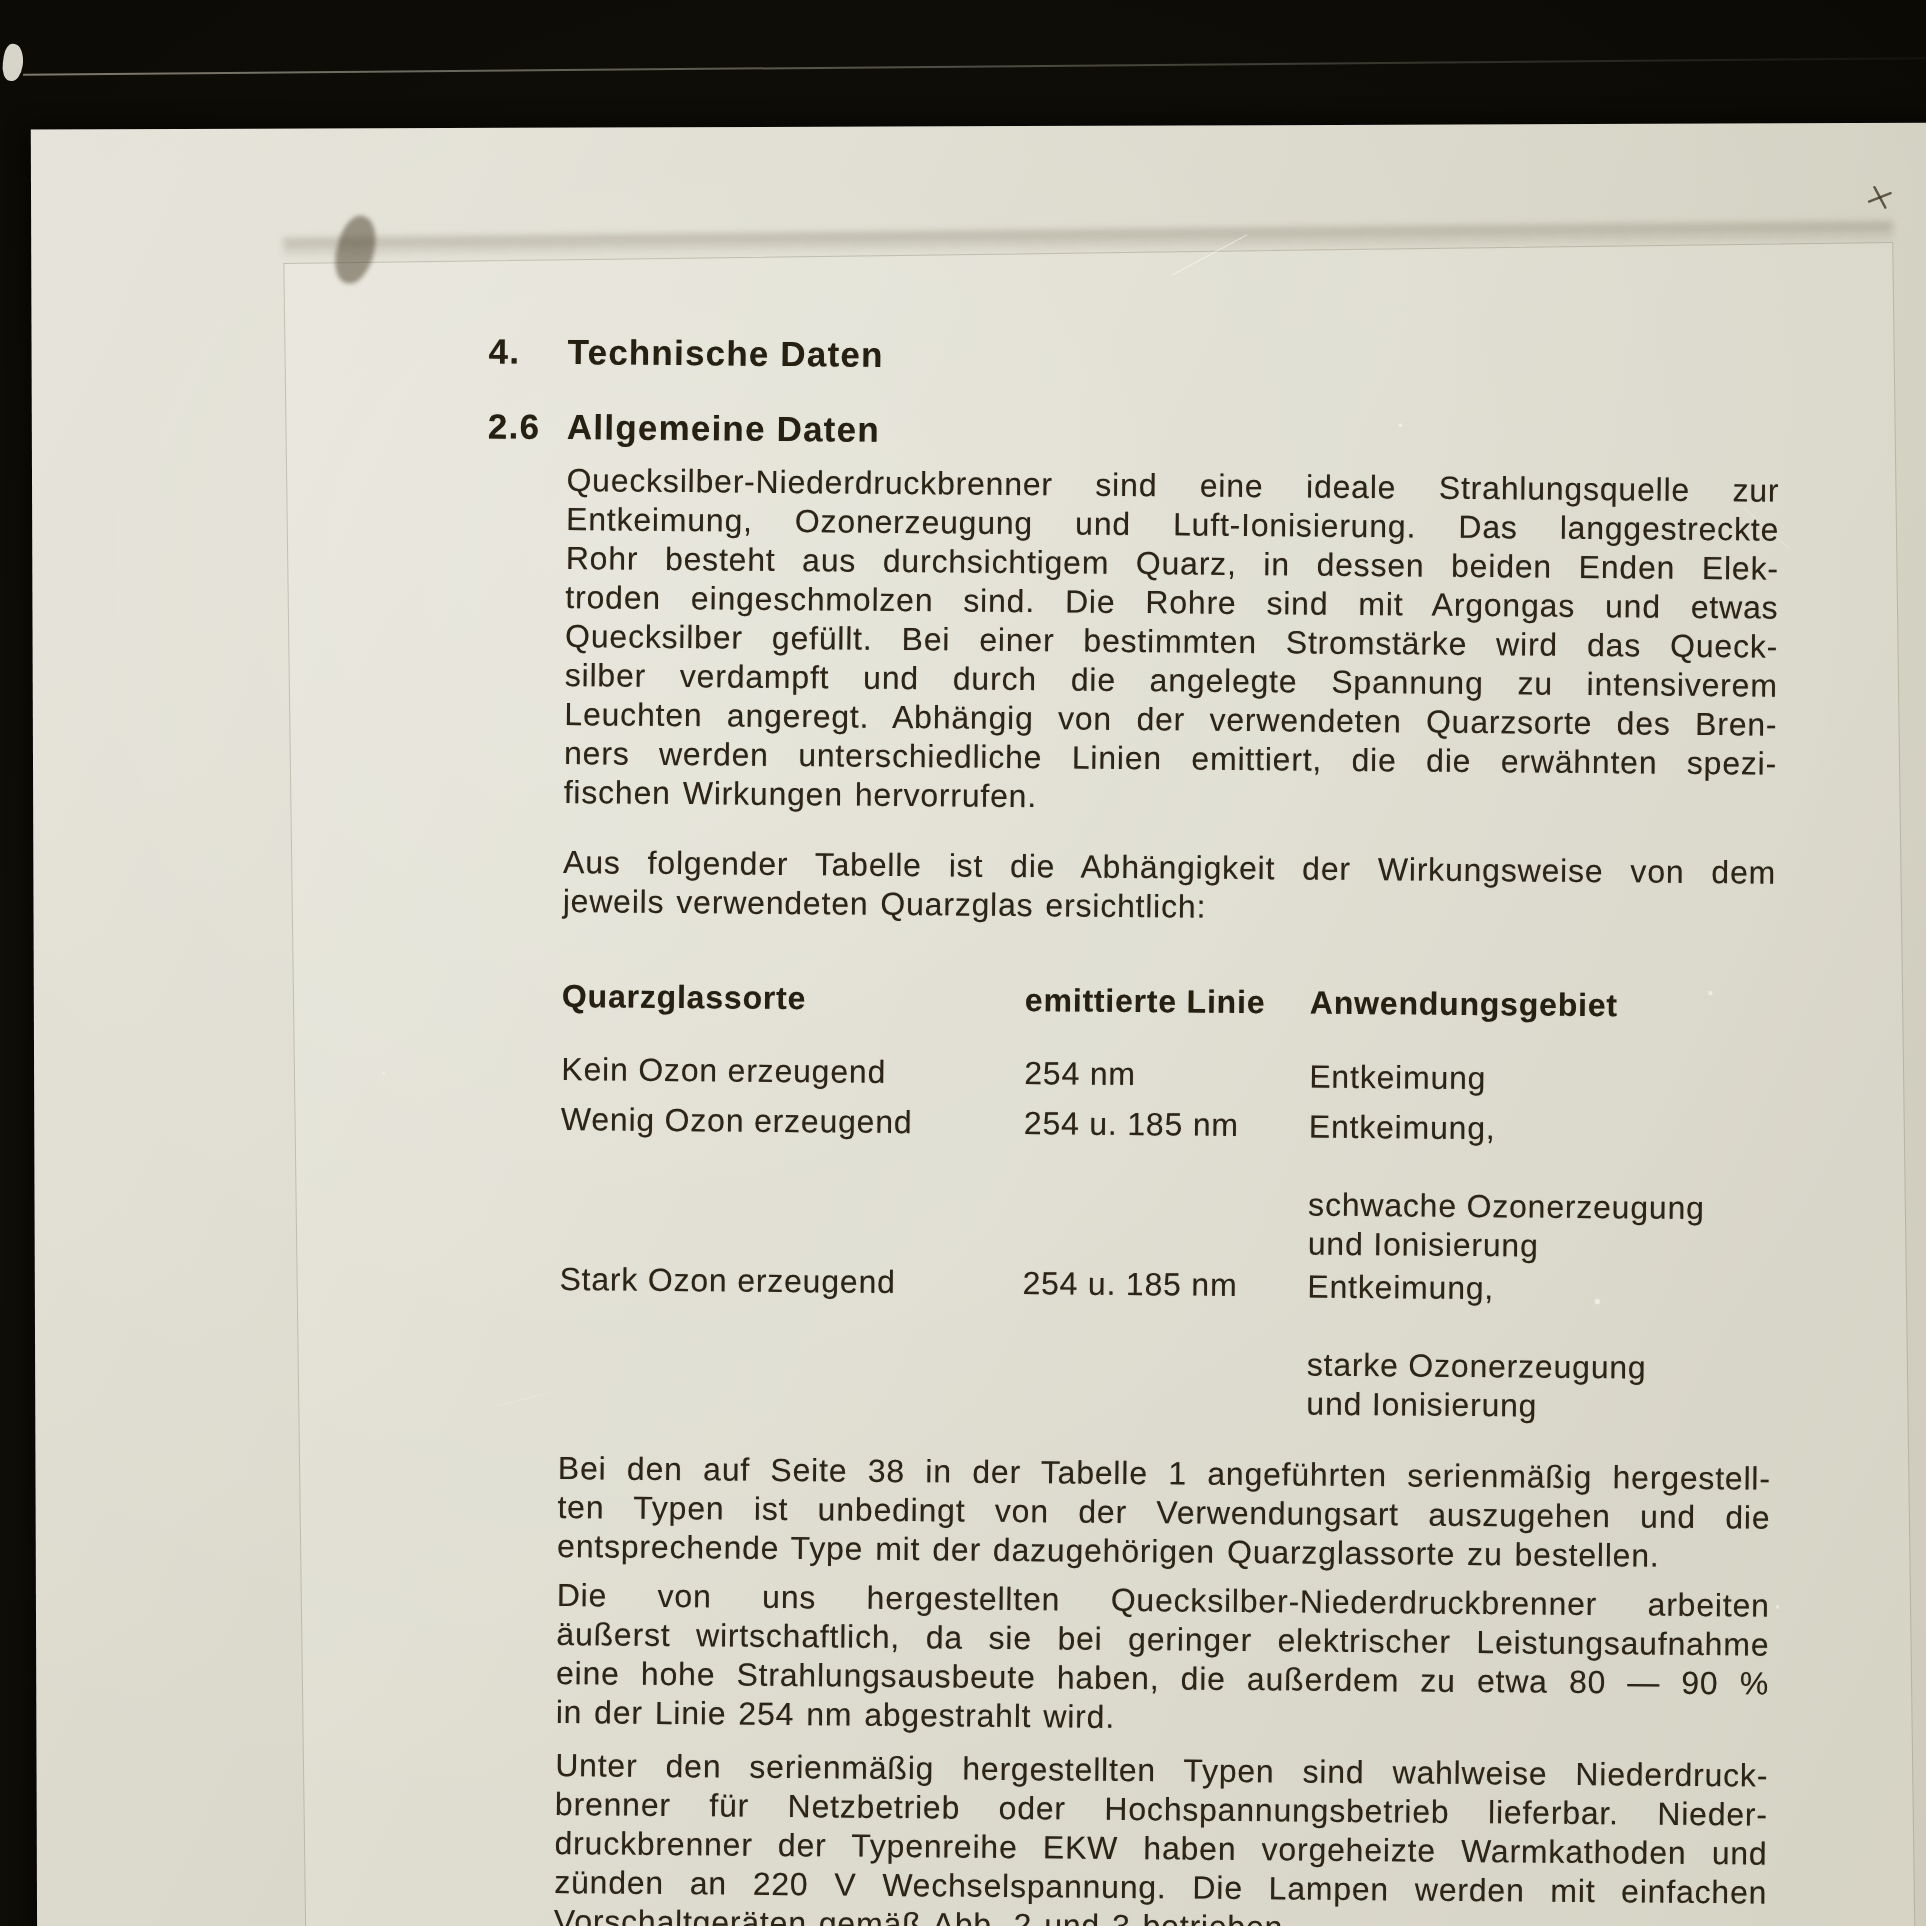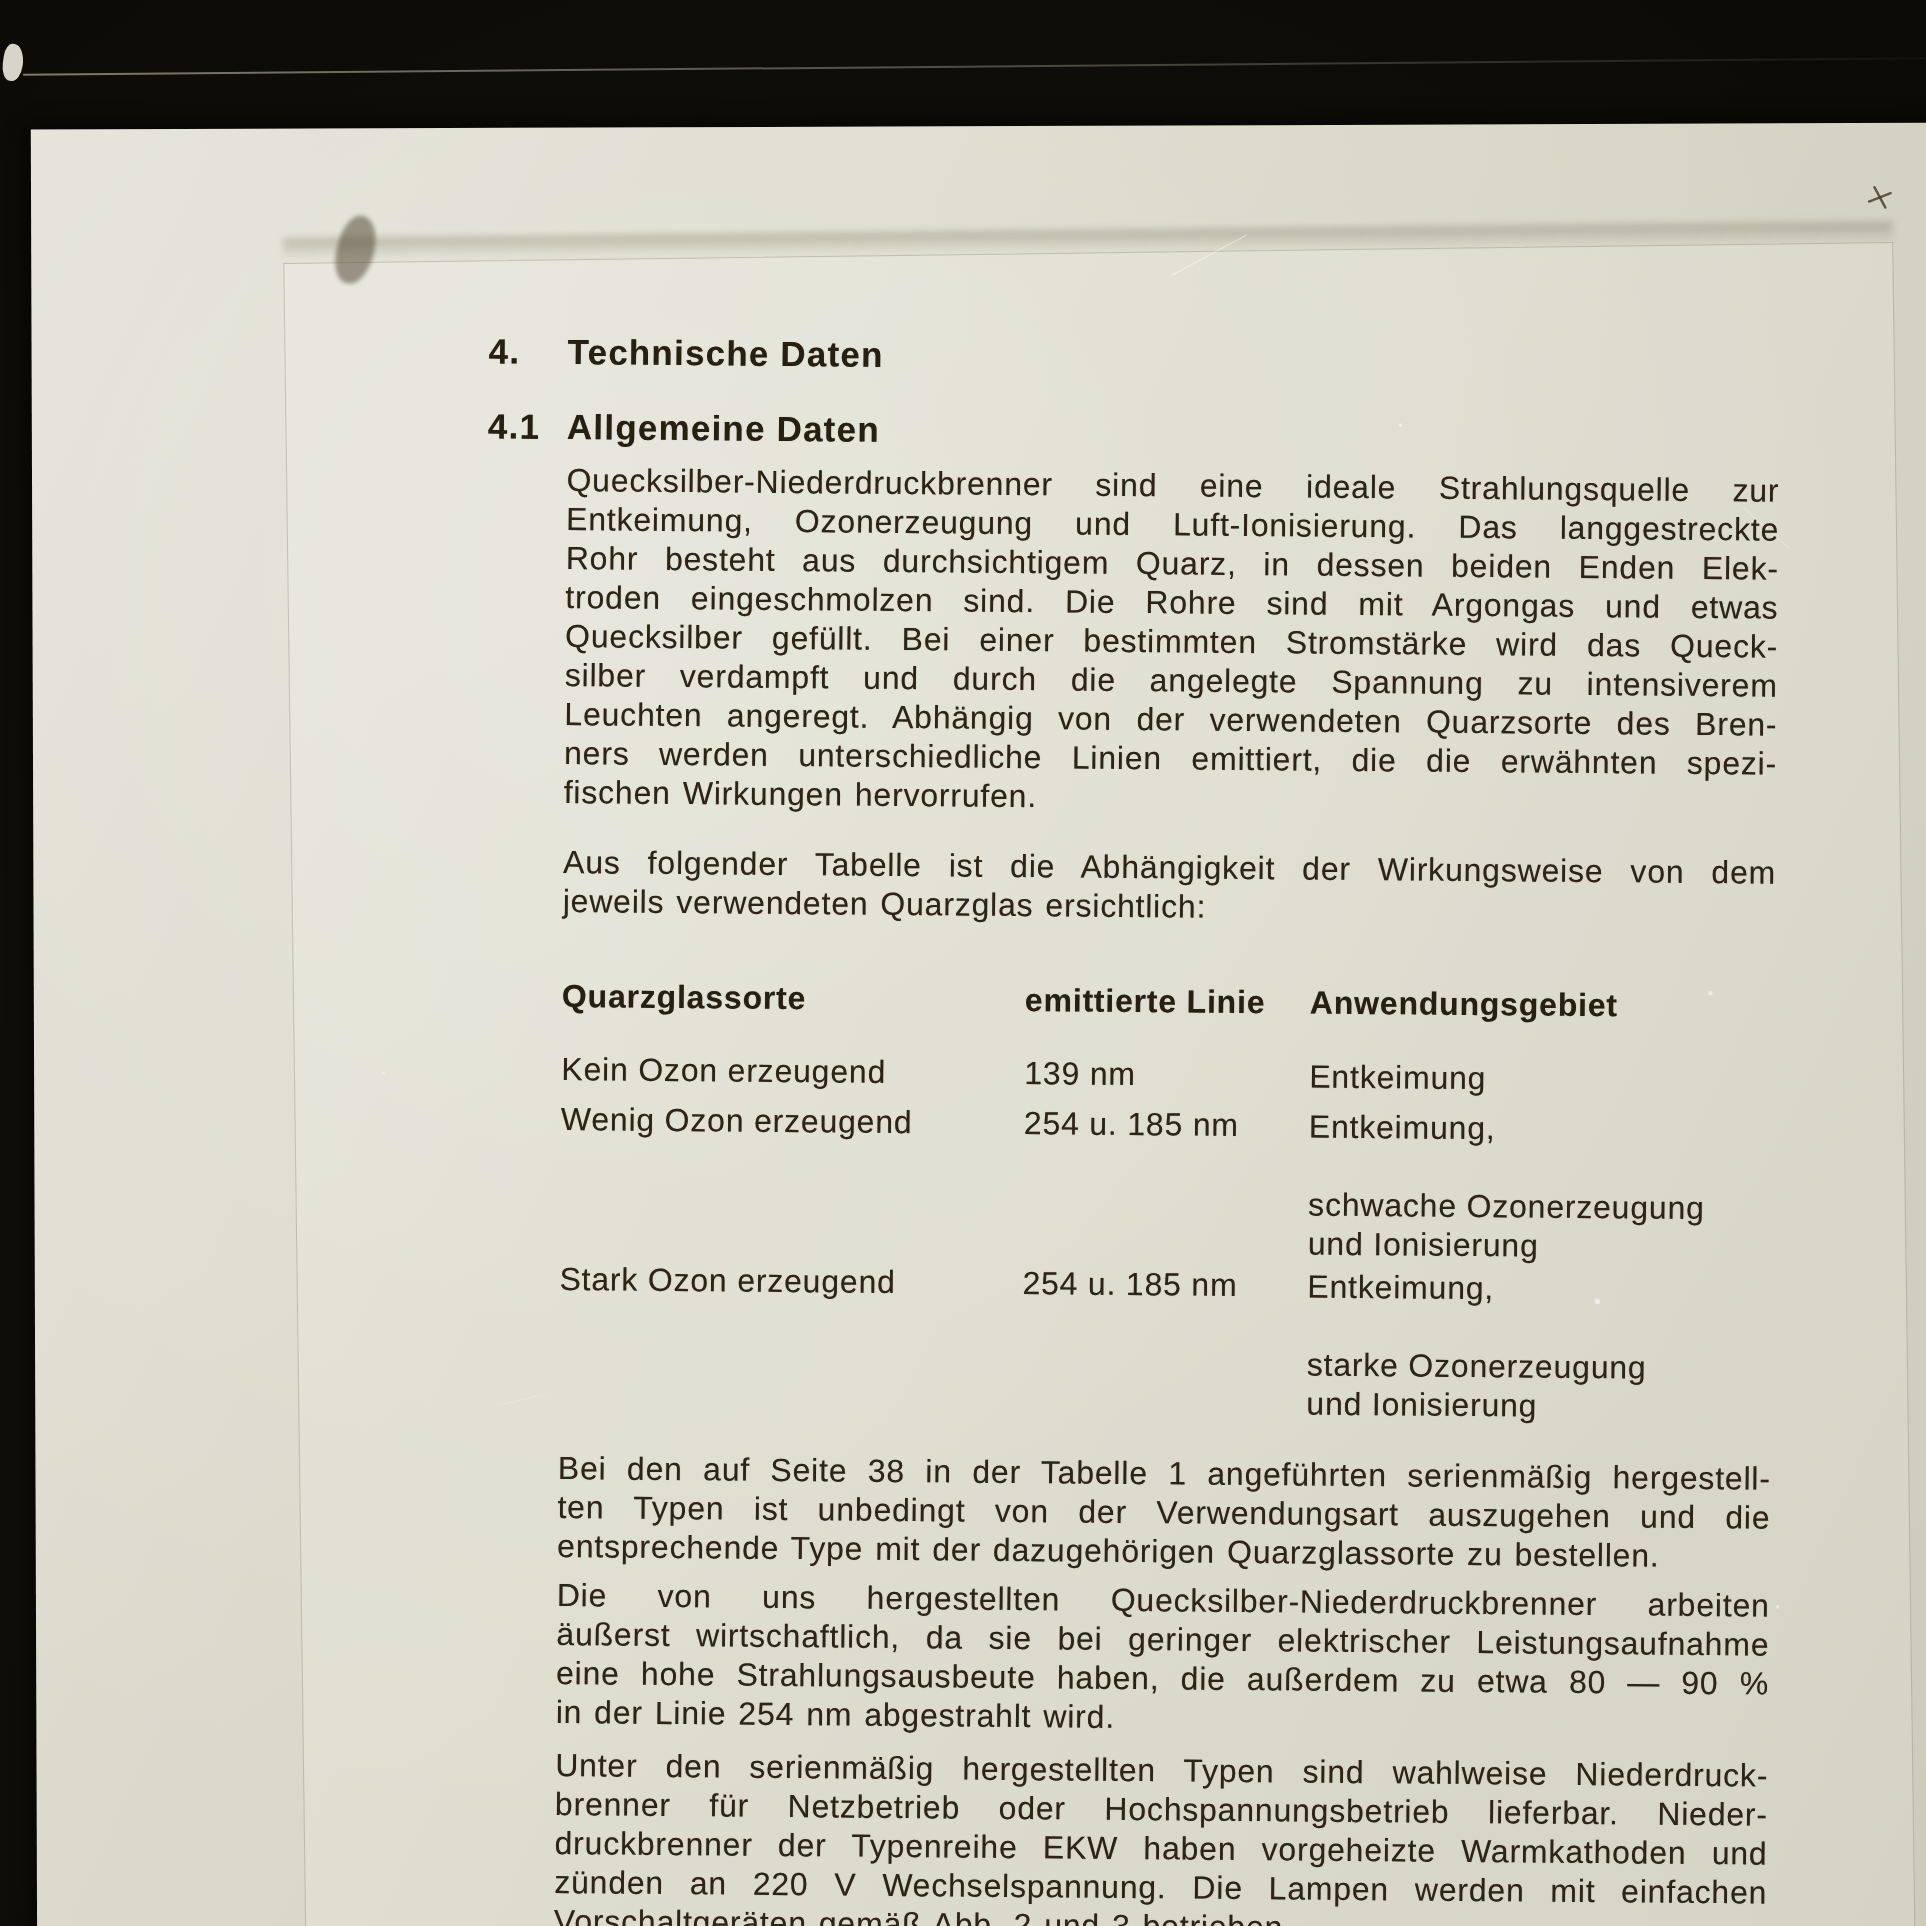--- a/index.html
+++ b/index.html
@@ -91,21 +91,21 @@
     <div class="scratch scr2"></div>
     <div class="scratch scr3"></div>
 
     <div class="content">
 
       <div class="heading" style="top:205px;">
         <span class="hnum">4.</span><span>Technische Daten</span>
       </div>
 
       <div class="heading" style="top:280px;">
-        <span class="hnum">4.1</span><span>Allgemeine Daten</span>
+        <span class="hnum">2.6</span><span>Allgemeine Daten</span>
       </div>
 
       <div class="para" style="top:334px;">
           <div class="pline">Quecksilber-Niederdruckbrenner sind eine ideale Strahlungsquelle zur</div>
           <div class="pline">Entkeimung, Ozonerzeugung und Luft-Ionisierung. Das langgestreckte</div>
           <div class="pline">Rohr besteht aus durchsichtigem Quarz, in dessen beiden Enden Elek-</div>
           <div class="pline">troden eingeschmolzen sind. Die Rohre sind mit Argongas und etwas</div>
           <div class="pline">Quecksilber gefüllt. Bei einer bestimmten Stromstärke wird das Queck-</div>
           <div class="pline">silber verdampft und durch die angelegte Spannung zu intensiverem</div>
           <div class="pline">Leuchten angeregt. Abhängig von der verwendeten Quarzsorte des Bren-</div>
@@ -118,21 +118,21 @@
         </div>
 
       <div class="trow" style="top:851px;">
         <span class="thead-cell c1">Quarzglassorte</span>
         <span class="thead-cell c2">emittierte Linie</span>
         <span class="thead-cell c3">Anwendungsgebiet</span>
       </div>
 
       <div class="trow" style="top:924px;">
         <span class="tcell c1">Kein Ozon erzeugend</span>
-        <span class="tcell c2">139 nm</span>
+        <span class="tcell c2">254 nm</span>
         <span class="tcell c3">
             <div class="c3line" style="top: 0px;">Entkeimung</div>
           </span>
       </div>
       <div class="trow" style="top:974px;">
         <span class="tcell c1">Wenig Ozon erzeugend</span>
         <span class="tcell c2">254 u. 185 nm</span>
         <span class="tcell c3">
             <div class="c3line" style="top: 0px;">Entkeimung,</div>
             <div class="c3line" style="top: 78px;">schwache Ozonerzeugung</div>

